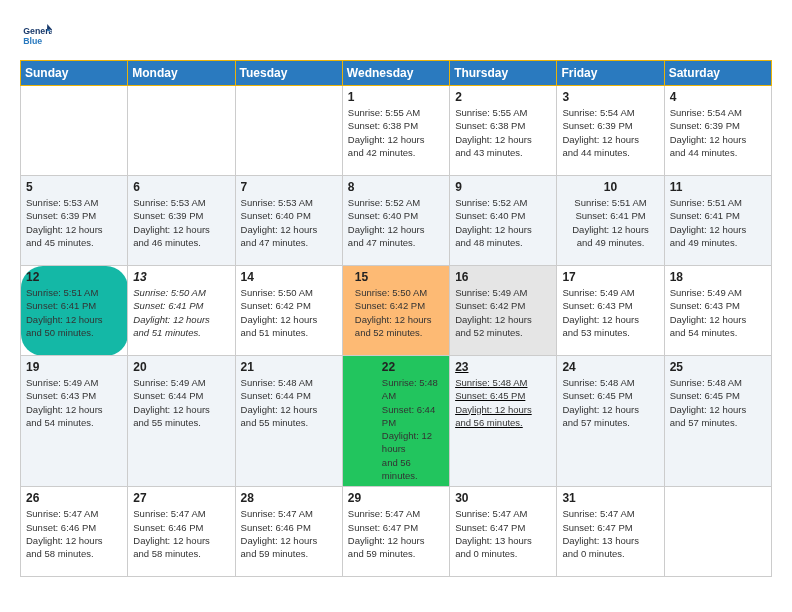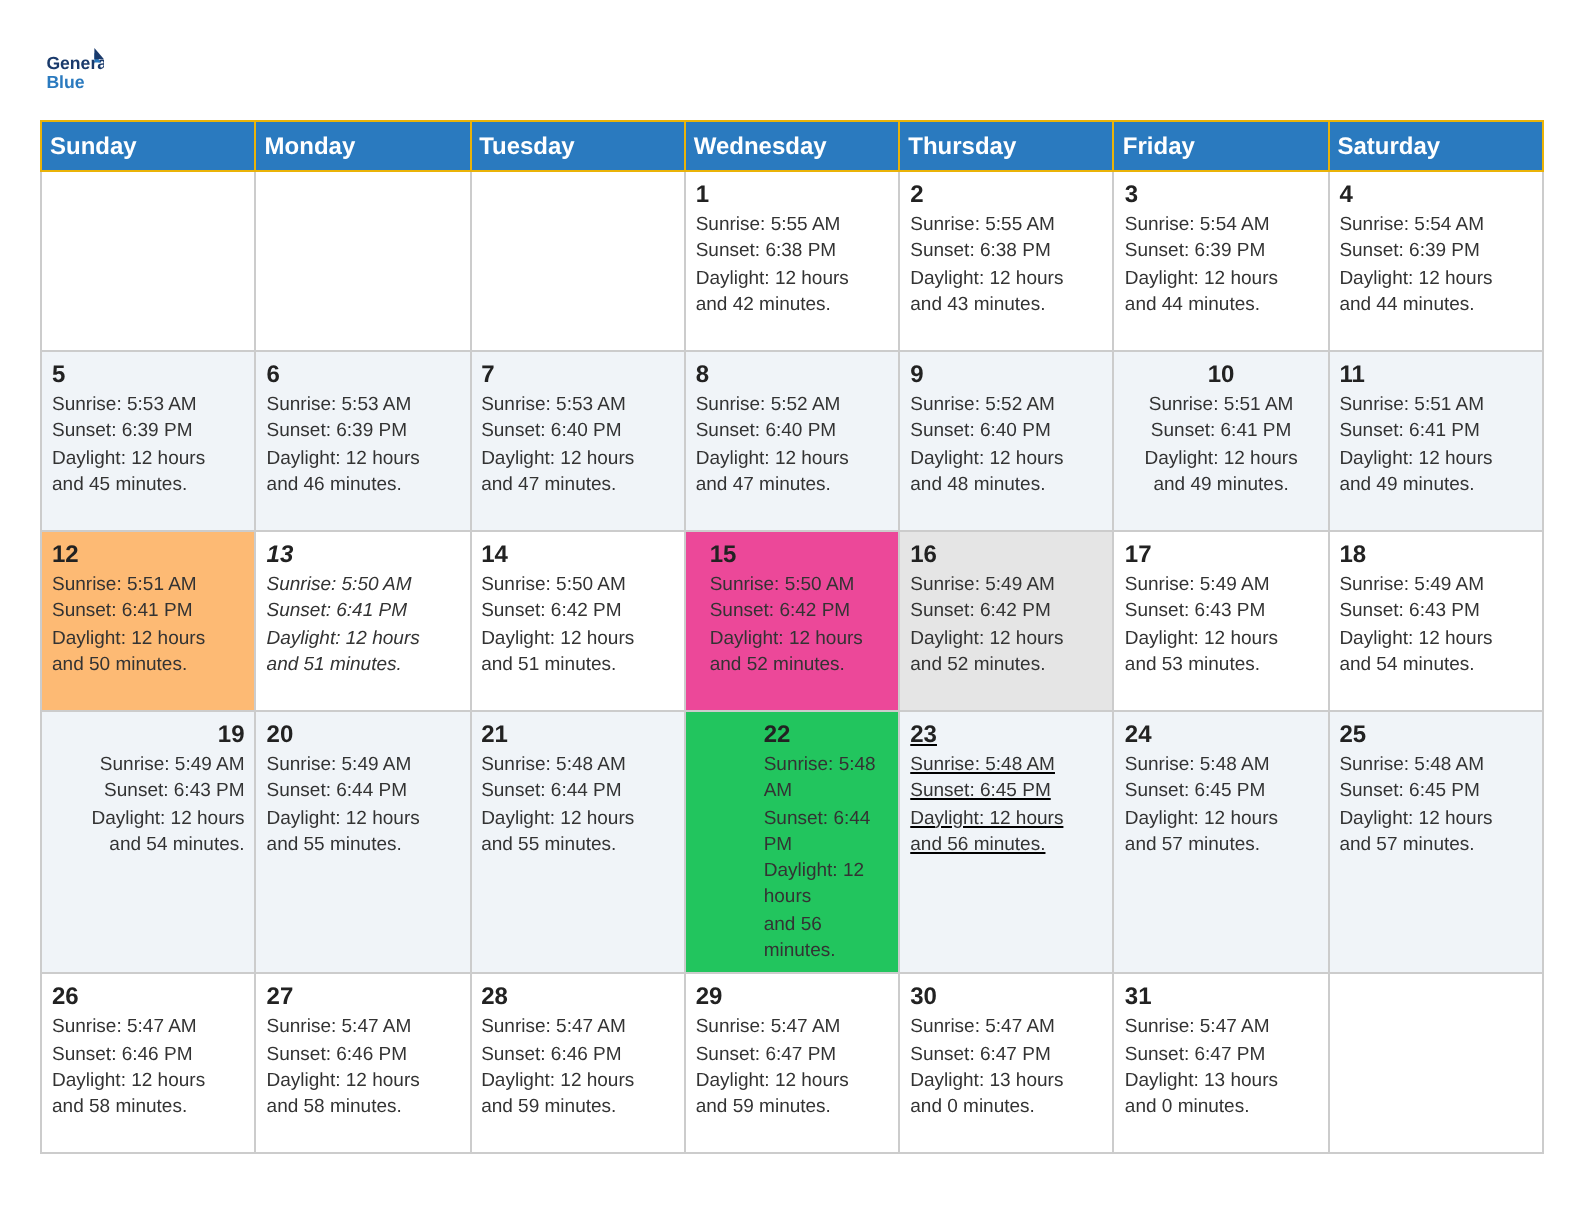--- a/index.html
+++ b/index.html
@@ -192,42 +192,42 @@
           </td>
           <td style="background: rgb(240, 244, 248);">
             <span class="day-num">11</span>
             <div class="day-info" style="white-space: pre-line;">Sunrise: 5:51 AM
 Sunset: 6:41 PM
 Daylight: 12 hours
 and 49 minutes.</div>
           </td>
         </tr>
         <tr>
-          <td style="background: #fdba74;">
+          <td style="background: #14b8a6; border-radius: 22px;">
             <span class="day-num">12</span>
             <div class="day-info" style="white-space: pre-line;">Sunrise: 5:51 AM
 Sunset: 6:41 PM
 Daylight: 12 hours
 and 50 minutes.</div>
           </td>
           <td style="background: rgb(255, 255, 255); font-style: italic;">
             <span class="day-num">13</span>
             <div class="day-info" style="white-space: pre-line;">Sunrise: 5:50 AM
 Sunset: 6:41 PM
 Daylight: 12 hours
 and 51 minutes.</div>
           </td>
           <td style="background: rgb(255, 255, 255);">
             <span class="day-num">14</span>
             <div class="day-info" style="white-space: pre-line;">Sunrise: 5:50 AM
 Sunset: 6:42 PM
 Daylight: 12 hours
 and 51 minutes.</div>
           </td>
-          <td style="background: #ec4899; padding-left: 12px;">
+          <td style="background: #fdba74; padding-left: 12px;">
             <span class="day-num">15</span>
             <div class="day-info" style="white-space: pre-line;">Sunrise: 5:50 AM
 Sunset: 6:42 PM
 Daylight: 12 hours
 and 52 minutes.</div>
           </td>
           <td style="background: #e5e5e5;">
             <span class="day-num">16</span>
             <div class="day-info" style="white-space: pre-line;">Sunrise: 5:49 AM
 Sunset: 6:42 PM
@@ -243,21 +243,21 @@
           </td>
           <td style="background: rgb(255, 255, 255);">
             <span class="day-num">18</span>
             <div class="day-info" style="white-space: pre-line;">Sunrise: 5:49 AM
 Sunset: 6:43 PM
 Daylight: 12 hours
 and 54 minutes.</div>
           </td>
         </tr>
         <tr>
-          <td style="background: rgb(240, 244, 248); text-align: right;">
+          <td style="background: rgb(240, 244, 248);">
             <span class="day-num">19</span>
             <div class="day-info" style="white-space: pre-line;">Sunrise: 5:49 AM
 Sunset: 6:43 PM
 Daylight: 12 hours
 and 54 minutes.</div>
           </td>
           <td style="background: rgb(240, 244, 248);">
             <span class="day-num">20</span>
             <div class="day-info" style="white-space: pre-line;">Sunrise: 5:49 AM
 Sunset: 6:44 PM

